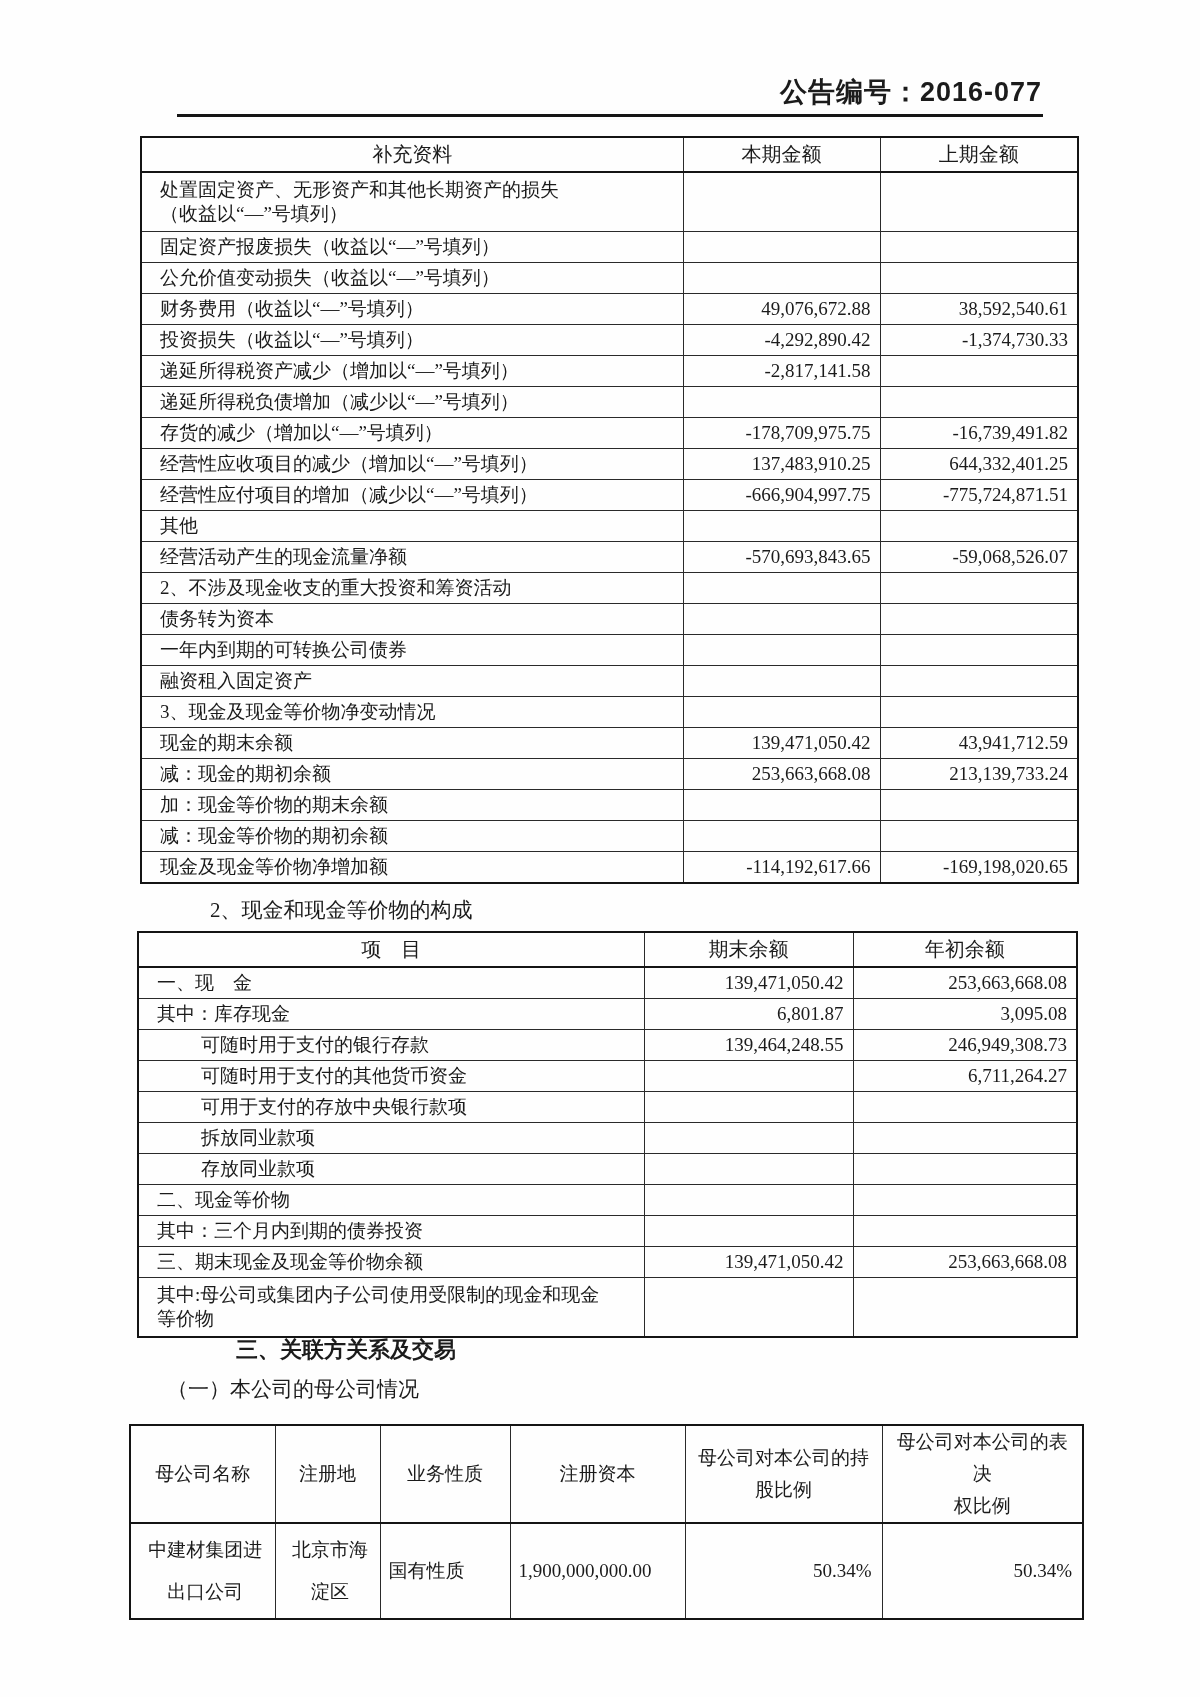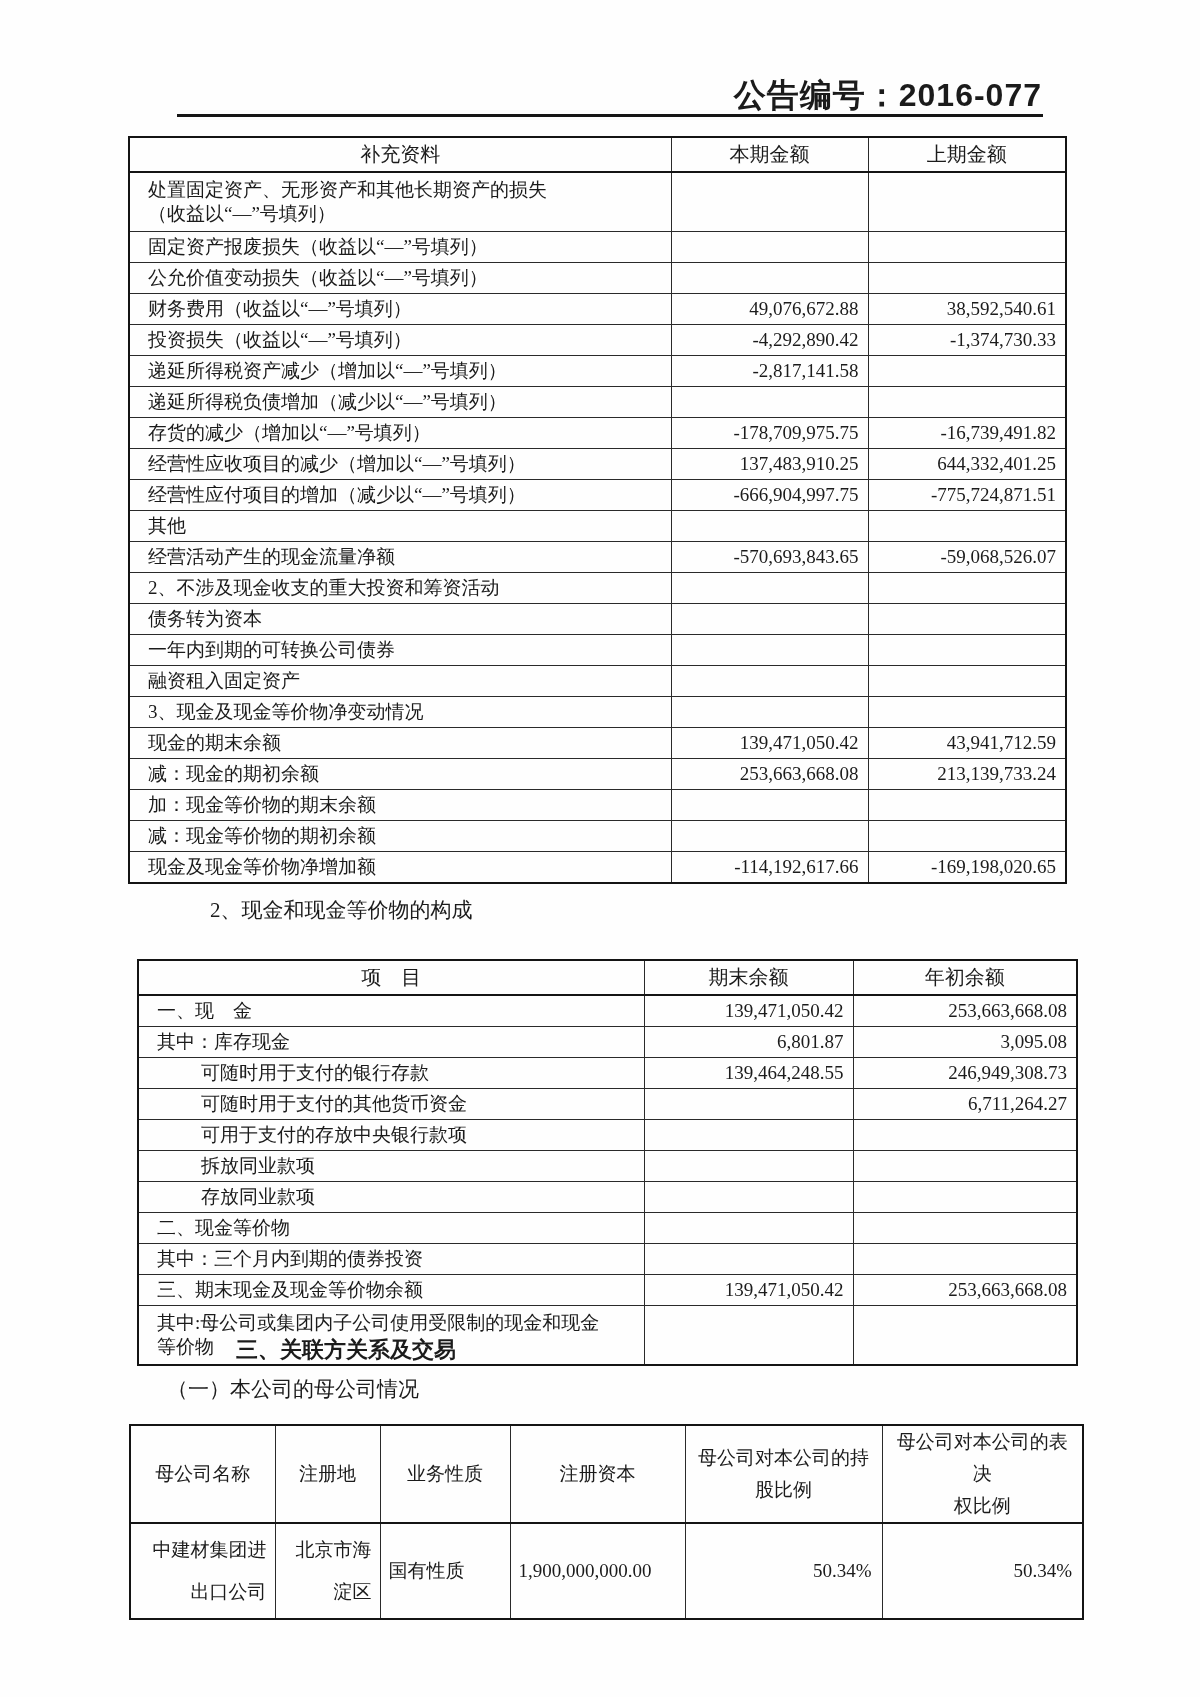--- a/index.html
+++ b/index.html
@@ -10,21 +10,21 @@
     margin:0 auto;
     overflow:hidden;
     font-family:"Liberation Serif","DejaVu Serif",serif;
     color:#1b1b1b;
   }
   
   .doc-number{
     position:absolute;top:74px;left:0;width:1042px;
     text-align:right;
     font-family:"Liberation Sans","DejaVu Sans",sans-serif;
-    font-weight:bold;font-size:32px;letter-spacing:1px;
+    font-weight:bold;font-size:27px;letter-spacing:1px;
   }
   .header-rule{
     position:absolute;top:114px;left:177px;width:866px;height:3px;
     background:#151515;
   }
   
   table{border-collapse:collapse;table-layout:fixed;background:transparent;}
   table,th,td{border:1px solid #2a2a2a;}
   table{border-width:2px;border-color:#141414;}
   th{
@@ -36,42 +36,42 @@
     font-size:19px;height:28px;line-height:24px;
     vertical-align:middle;padding:1px 8px;
     white-space:pre-line;overflow:hidden;
   }
   td.item{text-align:left;padding-left:18px;}
   td.num{text-align:right;padding-right:9px;
          font-family:"Liberation Serif","DejaVu Serif",serif;}
   tr.tall td{height:56px;}
   td.indent{padding-left:62px;}
   
-  #table1{position:absolute;left:128px;top:136px;width:937px;}
-  #table2{position:absolute;left:137px;top:931px;width:939px;margin-top:28px;}
+  #table1{position:absolute;left:140px;top:136px;width:937px;}
+  #table2{position:absolute;left:137px;top:931px;width:939px;}
   #table3{position:absolute;left:129px;top:1424px;width:953px;}
   
   .sec-title-2{
     position:absolute;left:190px;top:896px;
     font-size:21px;
     margin-left:20px;
   }
   .sec-title-3{
     position:absolute;left:190px;top:1335px;
     font-family:"Liberation Sans","DejaVu Sans",sans-serif;
     font-weight:bold;font-size:22px;margin-left:46px;
   }
   .sec-title-3sub{
     position:absolute;left:167px;top:1375px;
     font-size:21px;
   }
   
   #table3 th{height:84px;line-height:32px;white-space:pre-line;font-size:19px;}
   #table3 td{height:92px;font-size:19px;line-height:42px;}
-  #table3 td.c-left{text-align:right;padding-left:13px;}
+  #table3 td.c-left{text-align:center;padding-left:13px;}
   #table3 td.c-center{text-align:left;line-height:24px;}
   #table3 td.c-right{text-align:right;padding-right:10px;line-height:24px;}
 </style>
 </head>
 <body>
 
 <div class="page">
 
   <div class="doc-number">公告编号：2016-077</div>
   <div class="header-rule"></div>

